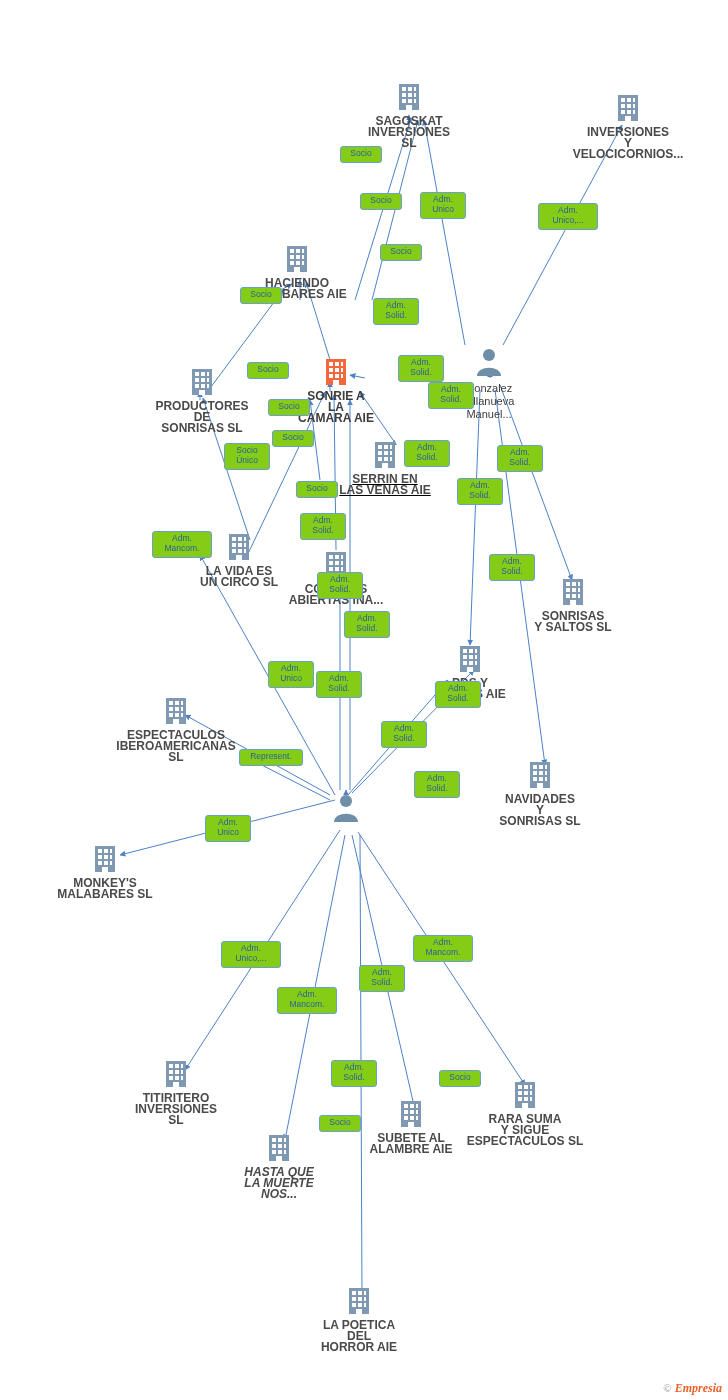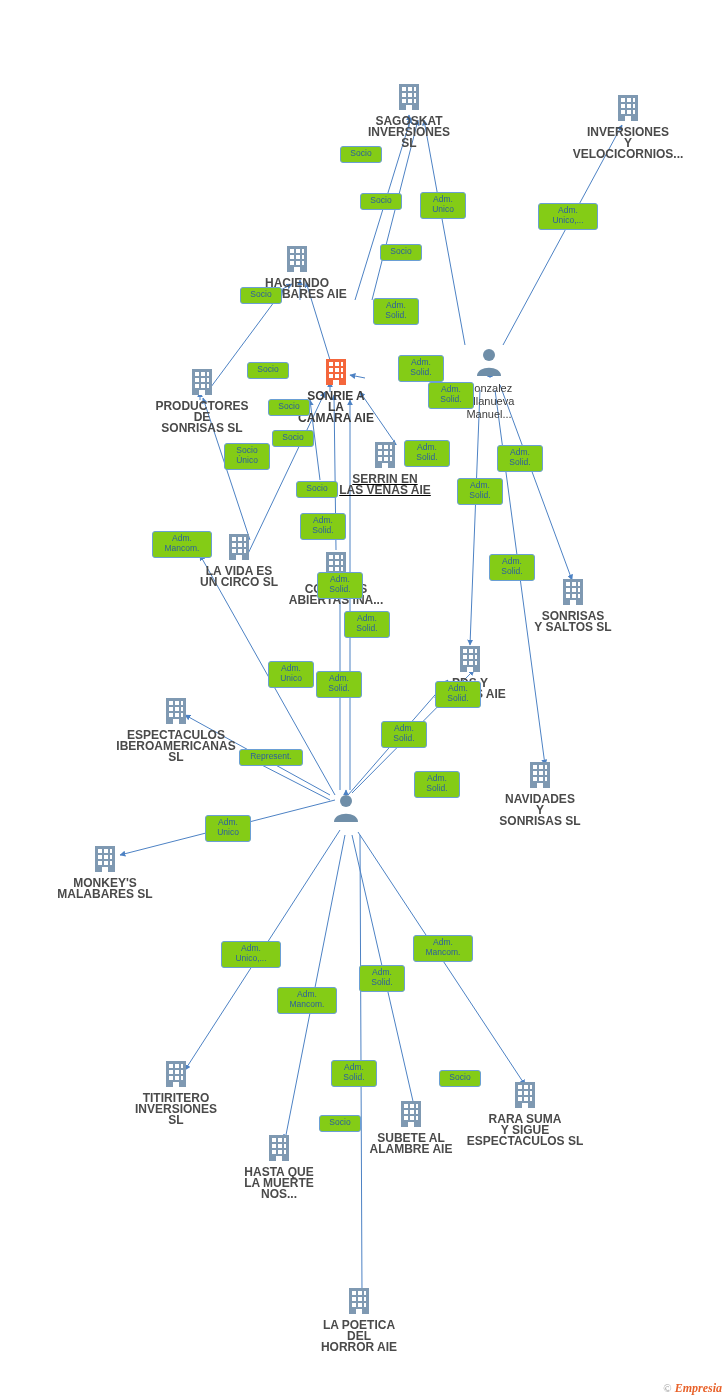--- a/index.html
+++ b/index.html
@@ -337,21 +337,21 @@
           <rect x="18" y="12" width="2" height="4" fill="#ffffff"></rect>
           <rect x="6" y="18" width="4" height="4" fill="#ffffff"></rect>
           <rect x="12" y="18" width="4" height="4" fill="#ffffff"></rect>
           <rect x="18" y="18" width="2" height="4" fill="#ffffff"></rect>
           <rect x="10" y="24" width="6" height="5" fill="#ffffff"></rect>
         </svg></span>
       <div class="lbl" style="white-space: pre-line;">TITIRITERO
 INVERSIONES
 SL</div>
     </div>
-    <div class="node company" style="left: 219px; top: 1132px; width: 120px;">
+    <div class="node company" style="left: 219px; top: 1132px; width: 120px; font-style: italic;">
       <span class="glyph"><svg width="26" height="30" viewBox="0 0 26 30">
           <rect x="3" y="3" width="20" height="26" fill="#7f99b2"></rect>
           <rect x="6" y="6" width="4" height="4" fill="#ffffff"></rect>
           <rect x="12" y="6" width="4" height="4" fill="#ffffff"></rect>
           <rect x="18" y="6" width="2" height="4" fill="#ffffff"></rect>
           <rect x="6" y="12" width="4" height="4" fill="#ffffff"></rect>
           <rect x="12" y="12" width="4" height="4" fill="#ffffff"></rect>
           <rect x="18" y="12" width="2" height="4" fill="#ffffff"></rect>
           <rect x="6" y="18" width="4" height="4" fill="#ffffff"></rect>
           <rect x="12" y="18" width="4" height="4" fill="#ffffff"></rect>

